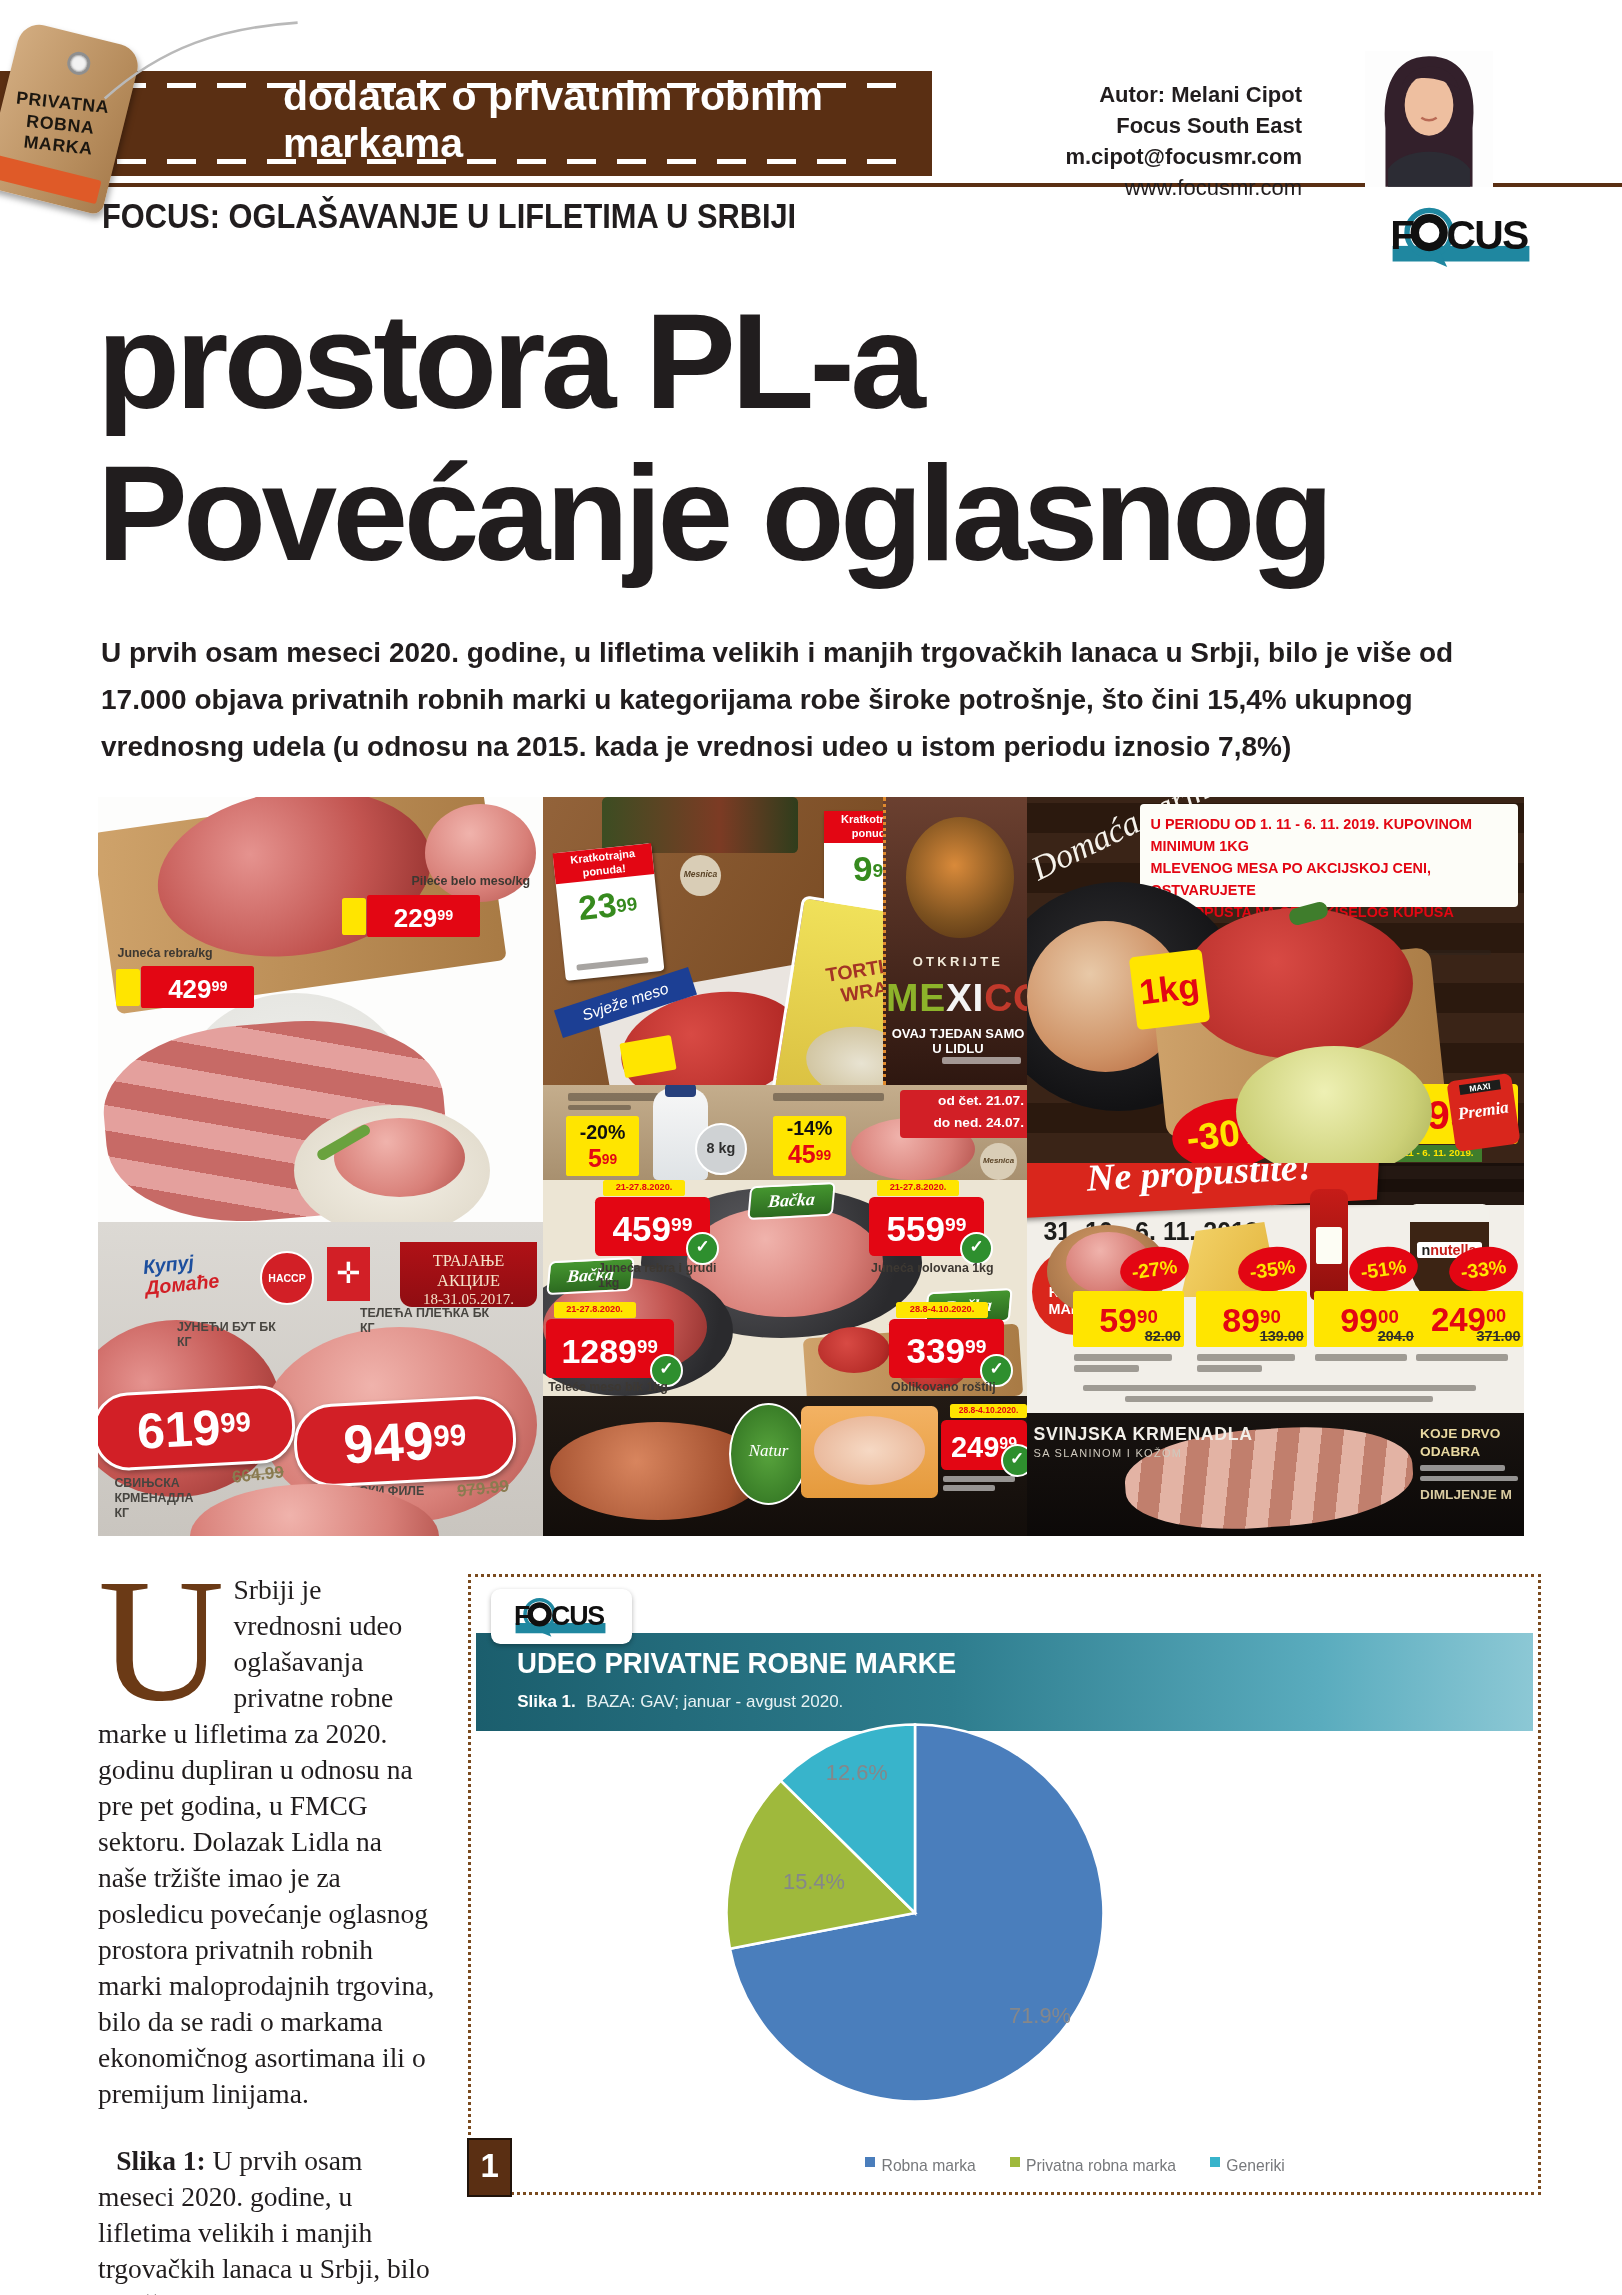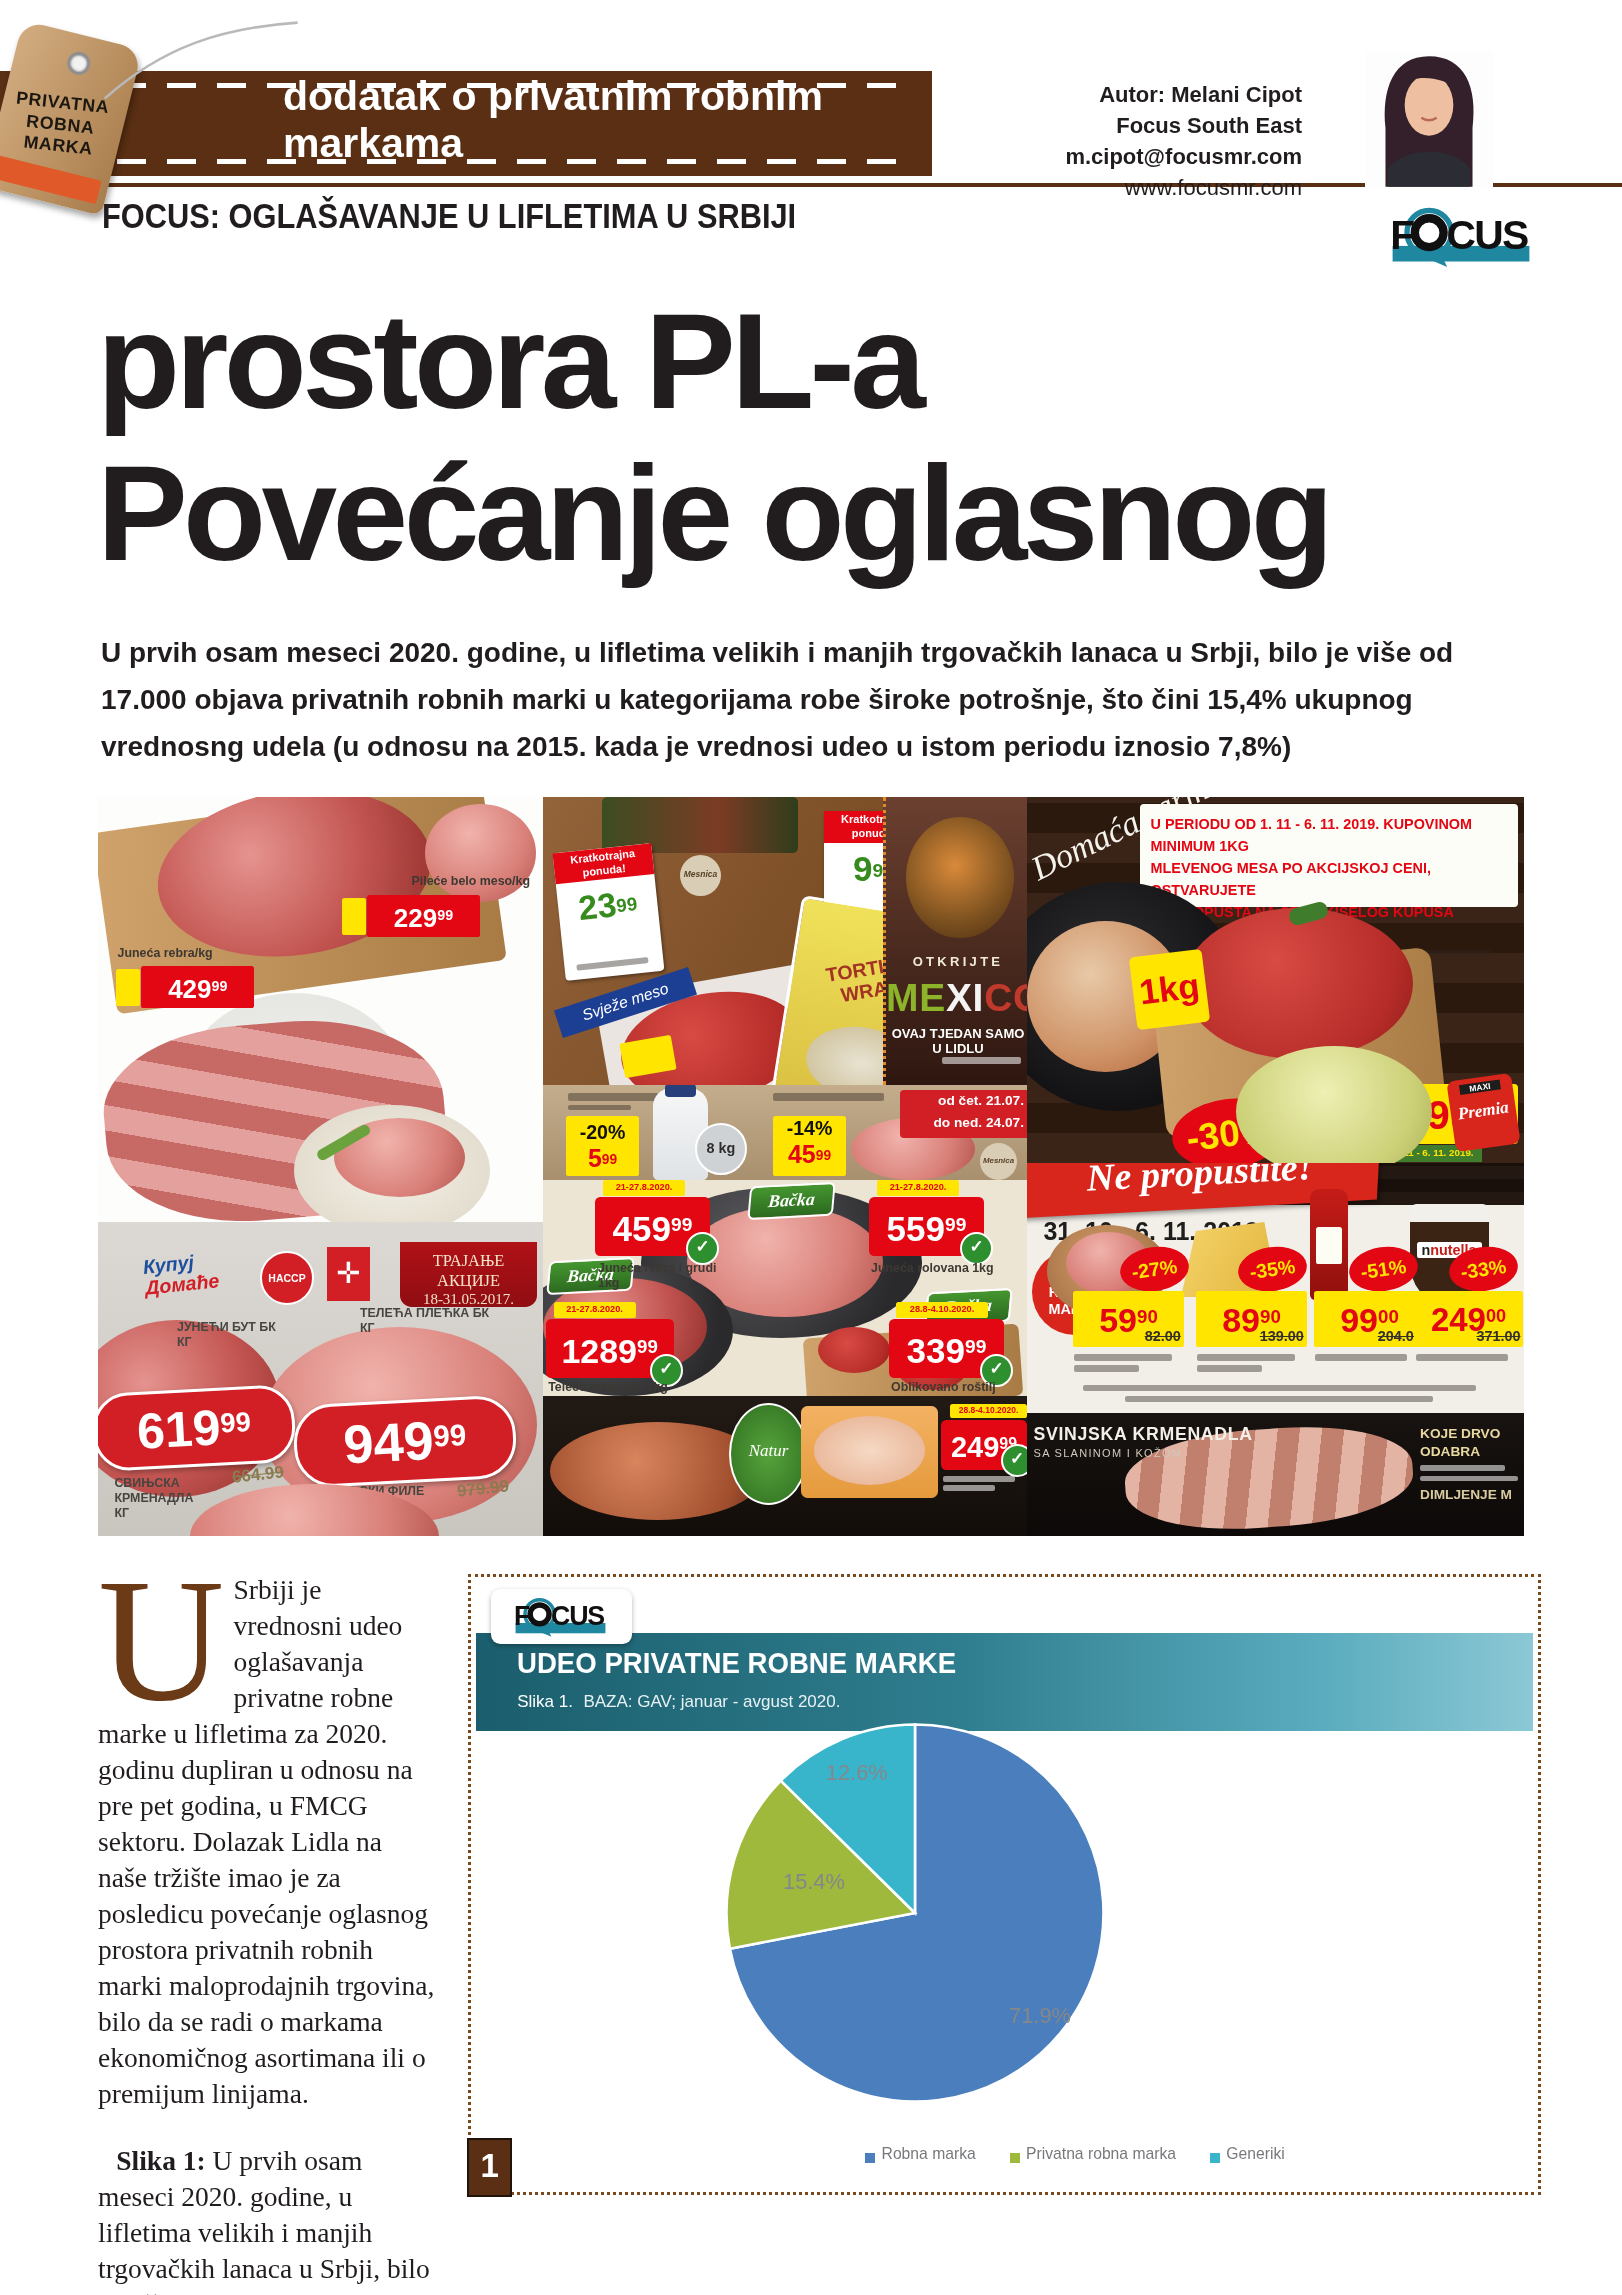--- a/index.html
+++ b/index.html
@@ -60,24 +60,24 @@
 
   
   #figure{left:468px;top:1574px;width:1067px;height:615px;background:#fff;border:3.9px dotted #7a4a1e;}
   #fig-band{position:absolute;left:5.2px;right:5.2px;top:56px;height:98px;
      background:linear-gradient(90deg,#1b5e6d,#2e7d8e 45%,#5aacbe 80%,#8cc8d5);}
   #fig-tab{position:absolute;left:19.6px;top:11.8px;width:141px;height:55px;background:#fff;border-radius:9.2px;
      box-shadow:0 2px 5.2px rgba(0,0,0,.3);z-index:2;}
   #fig-title{position:absolute;left:41px;top:13px;color:#fff;font-size:30px;font-weight:bold;
      transform:scaleX(.92);transform-origin:0 0;white-space:nowrap;}
   #fig-sub{position:absolute;left:41px;top:59px;color:#e8f2f4;font-size:17px;white-space:nowrap;}
-  #fig-sub .lab{font-weight:normal;color:#ffffff;margin-right:10.5px;}
+  #fig-sub .lab{font-weight:bold;color:#ffffff;margin-right:10.5px;}
   #legend{position:absolute;left:277px;top:568px;width:654px;display:flex;justify-content:center;gap:34px;
      font-size:15.7px;color:#77797c;}
-  .legend-item{display:flex;align-items:flex-end;gap:6.5px;}
+  .legend-item{display:flex;align-items:flex-start;gap:6.5px;margin-top:12px;}
   .legend-swatch{width:9.8px;height:9.8px;display:inline-block;}
   #fig-badge{position:absolute;left:-3.9px;top:561px;width:41px;height:55px;background:#5a2f13;
      border:2.6px solid #20130a;color:#fff;font-size:33px;font-weight:bold;text-align:center;line-height:52px;z-index:3;}
 
   
   #article{left:98px;top:1572px;width:337px;font-family:"Liberation Serif",serif;font-size:27.5px;line-height:36px;}
   #dropcap{float:left;color:#6b3a16;font-size:175px;line-height:128px;margin:3.9px 9.2px 0 0;font-family:"Liberation Serif",serif;}
   #para2{margin-top:31px;text-indent:18.3px;}
 
   

